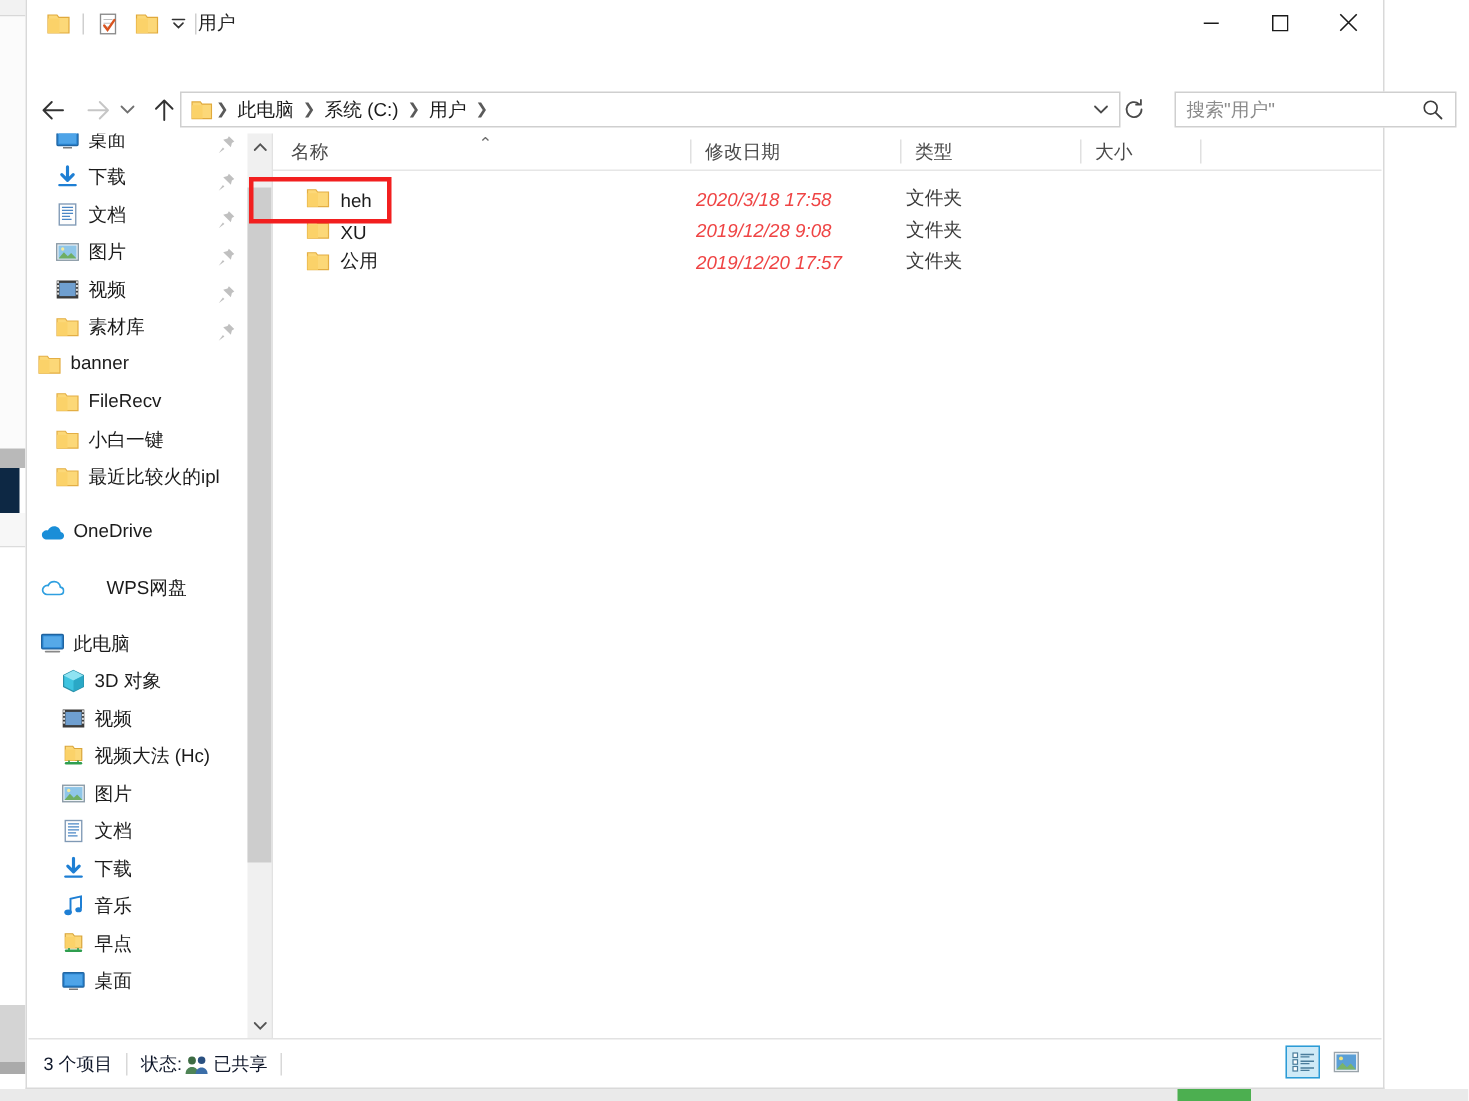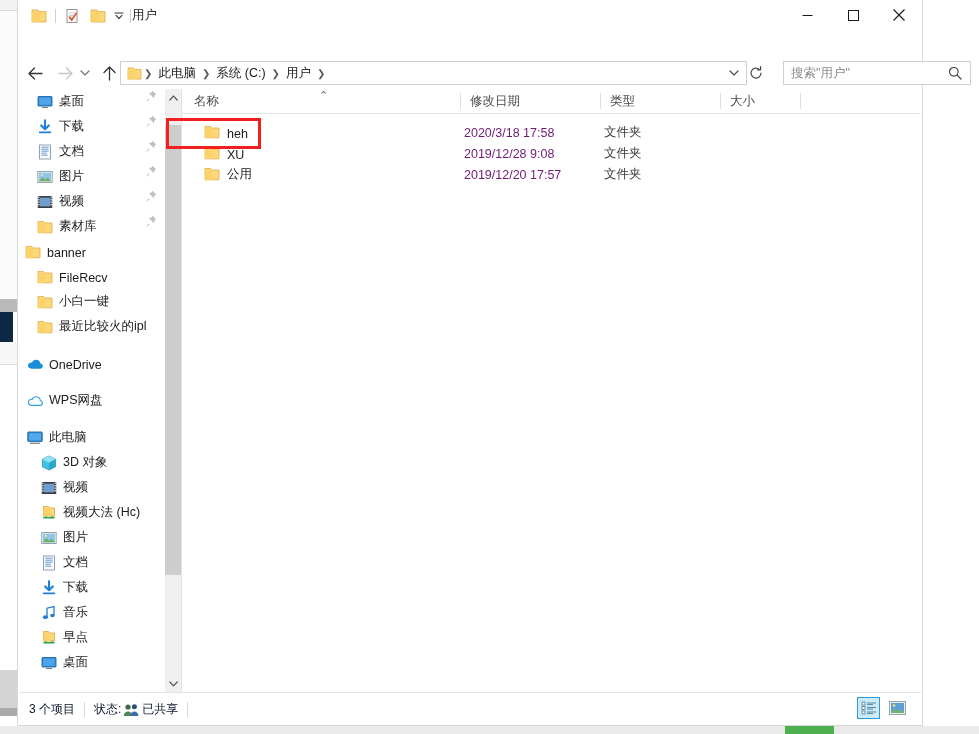--- a/index.html
+++ b/index.html
@@ -47,42 +47,42 @@
   .crumbbox { position:absolute; left:102px; top:4px; width:627px; height:24px; border:1px solid #cfcfcf; background:#fff; display:flex; align-items:center; box-sizing:border-box; }
   .crumb { font-size:12.5px; color:#1a1a1a; padding:0 4px; white-space:nowrap; }
   .crumb-sep { color:#5a5a5a; font-size:10px; padding:0 2px; }
   .crumbctl { position:absolute; top:5px; width:22px; height:22px; display:flex; align-items:center; justify-content:center; color:#3c3c3c; }
   .searchbox { position:absolute; left:765px; top:4px; width:188px; height:24px; border:1px solid #cfcfcf; background:#fff; box-sizing:border-box; display:flex; align-items:center; }
   .searchbox .ph { font-size:12.5px; color:#8a8a8a; padding-left:7px; flex:1; }
 
   
   .navpane { position:absolute; left:1px; top:89px; width:146px; bottom:33px; background:#fff; overflow:hidden; }
   .navlist { position:absolute; left:0; top:0; width:146px; }
-  .nav-item { position:relative; height:25px; display:flex; align-items:flex-end; font-size:12.5px; color:#1b1b1b; white-space:nowrap; padding-left:0; }
+  .nav-item { position:relative; height:25px; display:flex; align-items:flex-start; font-size:12.5px; color:#1b1b1b; white-space:nowrap; padding-left:0; }
   .nav-ico { width:16px; height:16px; margin-right:6px; flex:0 0 16px; display:flex; align-items:center; justify-content:center; }
   .pin { position:absolute; right:8px; top:5px; width:12px; height:14px; opacity:.55; }
   .nav-gap { height:12px; }
 
   
   .nav-scroll { position:absolute; left:147px; top:89px; width:16px; bottom:33px; background:#f0f0f0; }
   .ns-arrow { position:absolute; left:0; width:16px; height:17px; display:flex; align-items:center; justify-content:center; color:#606060; font-size:9px; }
   .ns-thumb { position:absolute; left:0; width:16px; background:#cdcdcd; }
 
   
   .vdiv { position:absolute; left:163px; top:89px; bottom:33px; width:1px; background:#e2e2e2; }
 
   
   .filepane { position:absolute; left:164px; top:89px; right:1px; bottom:33px; background:#fff; }
   .colheader { position:relative; height:24px; border-bottom:1px solid #e6e6e6; }
   .col { position:absolute; top:0; height:24px; display:flex; align-items:center; font-size:12.5px; color:#4a4a4a; }
   .colsep { position:absolute; top:4px; height:16px; width:1px; background:#e0e0e0; }
   .sortmark { position:absolute; top:0px; font-size:11px; color:#6a6a6a; }
   .row { position:relative; height:21px; display:flex; align-items:center; font-size:12.5px; color:#1b1b1b; }
   .row .name { position:absolute; left:22px; display:flex; align-items:flex-end; }
-  .row .cdate { position:absolute; left:282px; color:#701a75; }
+  .row .cdate { position:absolute; left:282px; color:#ef4444;font-style:italic; }
   .row .ctype { position:absolute; left:422px; color:#3b3b3b; }
   .row .csize { position:absolute; left:542px; color:#3b3b3b; }
   .fico { width:16px; height:16px; margin-right:7px; display:inline-flex; }
 
   
   .redbox { position:absolute; border:3px solid #f21f1f; box-sizing:border-box; pointer-events:none; }
 
   
   .statusbar { position:absolute; left:1px; right:1px; bottom:1px; height:31px; border-top:1px solid #e2e2e2; background:#fff; }
   .status-left { position:absolute; left:10px; top:8px; display:flex; align-items:center; font-size:12px; color:#0f172a; }
@@ -368,21 +368,21 @@
           <div class="nav-gap"></div>
           <div class="nav-item" style="padding-left:8px;">
             <span class="nav-ico">
               <svg width="17" height="12" viewBox="0 0 17 12">
                 <path d="M4.6 11h9.2c1.7 0 2.9-1.2 2.9-2.7 0-1.4-1-2.5-2.4-2.7C14 3.3 12.1 1.6 9.7 1.6c-2 0-3.7 1.2-4.5 2.9-.2 0-.3-.1-.5-.1C2.5 4.4 1 5.9 1 7.7 1 9.5 2.5 11 4.6 11z" fill="#1a8ed8"></path>
               </svg>
             </span>
             <span>OneDrive</span>
           </div>
           <div class="nav-gap"></div>
-          <div class="nav-item" style="padding-left:8px;">
+          <div class="nav-item" style="padding-left:8px;gap:22px;">
             <span class="nav-ico">
               <svg width="17" height="12" viewBox="0 0 17 12">
                 <path d="M4.6 10.6h9c1.6 0 2.8-1.1 2.8-2.6 0-1.3-1-2.4-2.3-2.6-.3-2.2-2.1-3.9-4.4-3.9-1.9 0-3.6 1.2-4.3 2.8-.2 0-.3-.1-.5-.1C3 4.2 1.5 5.6 1.5 7.4c0 1.8 1.5 3.2 3.1 3.2z" fill="none" stroke="#2e9fe0" stroke-width="1.2"></path>
               </svg>
             </span>
             <span>WPS网盘</span>
           </div>
           <div class="nav-gap"></div>
           <div class="nav-item" style="padding-left:8px;">
             <span class="nav-ico">

